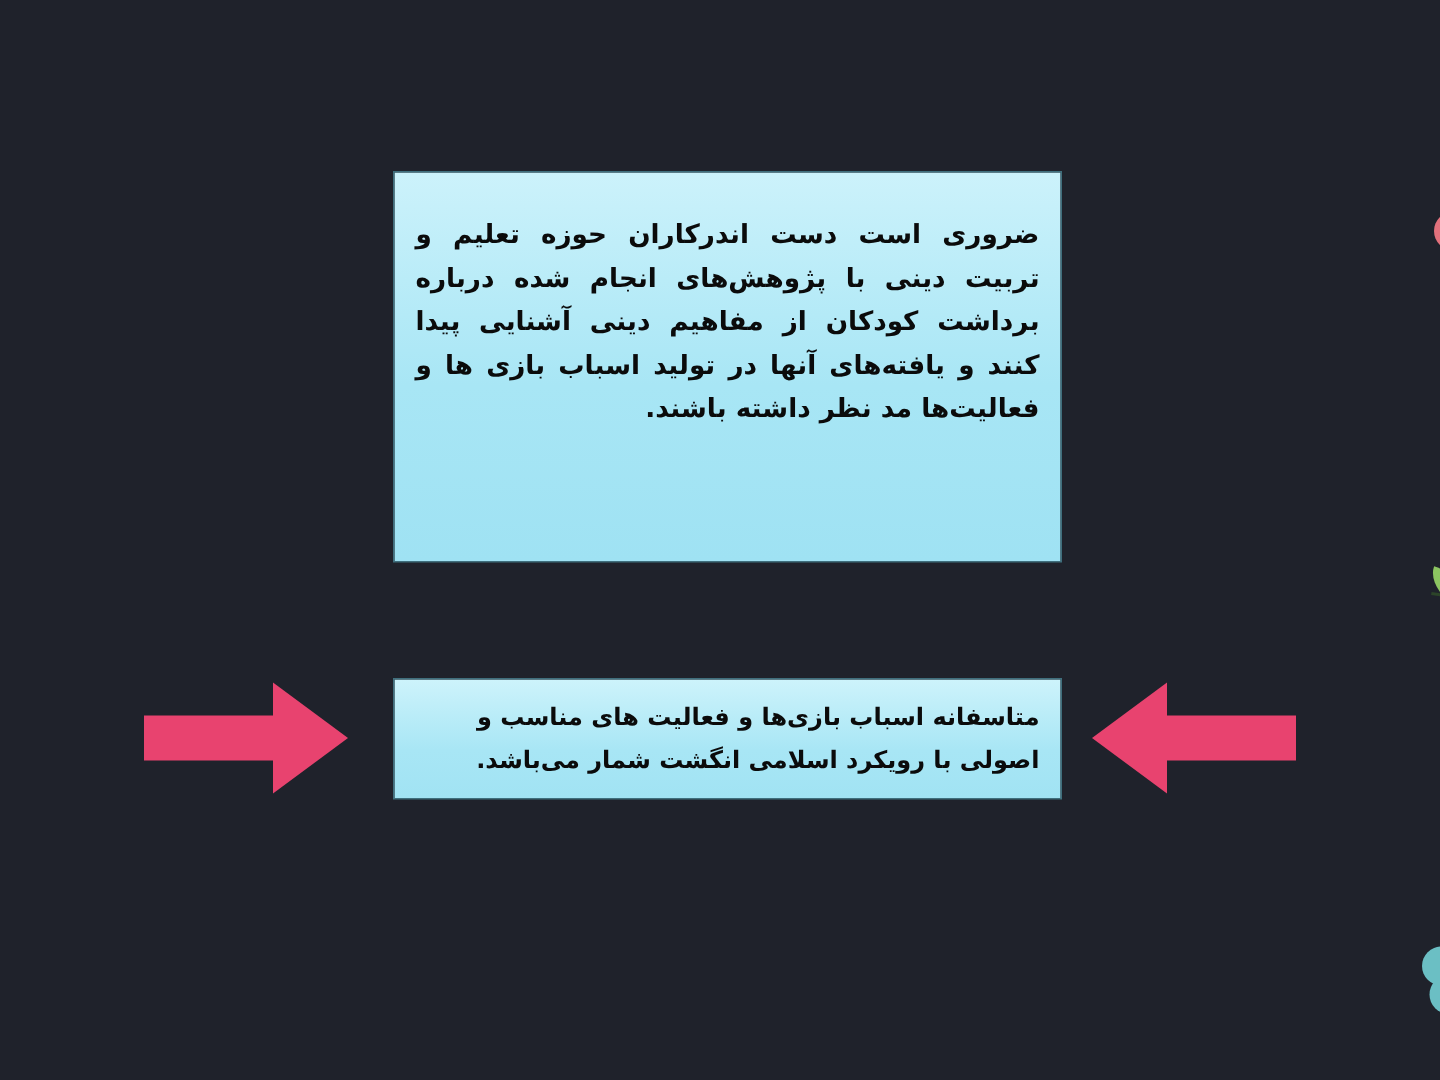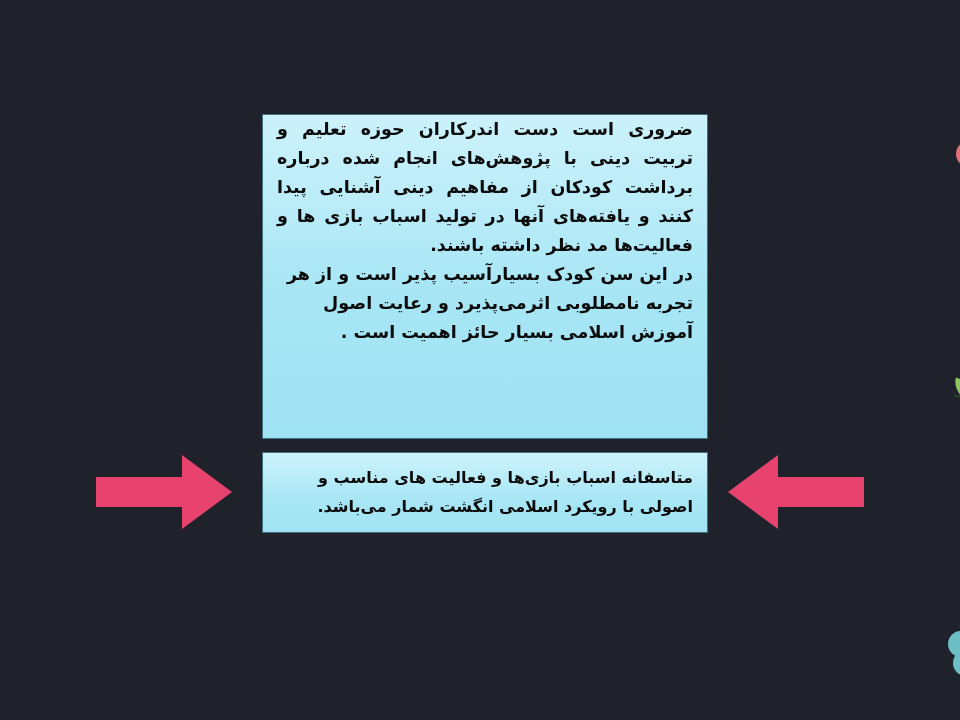--- a/index.html
+++ b/index.html
@@ -64,22 +64,22 @@
     border: 1px solid #3f6f7d;
     box-sizing: border-box;
     color: #0b0b0b;
     direction: rtl;
     text-align: right;
   }
   #main-textbox {
     left: 262px;
     top: 114px;
     width: 446px;
-    height: 325px;
-    padding: 0 14px 10px 14px;
+    height: 261px;
+    padding: 28px 14px 10px 14px;
     background: linear-gradient(180deg, #ccf2fb 0%, #a8e6f5 55%, #9fe2f3 100%);
   }
   #main-textbox p {
     margin: 0;
     font-size: 17.5px;
     line-height: 29px;
     font-weight: bold;
     letter-spacing: 0px;
   }
   #main-textbox p.justified {
@@ -169,21 +169,20 @@
 
       <div class="petal" style="background:#6bbfc4;transform:translate(-10px,13px)"></div>
       <div class="petal" style="background:#6bbfc4;transform:translate(-15px,-6px)"></div>
 
     </div>
 
   </div>
 
   <div class="textbox" id="main-textbox">
     <p class="justified">ضروری است دست اندرکاران حوزه تعلیم و تربیت دینی با پژوهش‌های انجام شده درباره برداشت کودکان از مفاهیم دینی آشنایی پیدا کنند و یافته‌های آنها در تولید اسباب بازی ها و فعالیت‌ها مد نظر داشته باشند.</p>
-    <p>در این سن کودک بسیارآسیب پذیر است و از هر تجربه نامطلوبی اثرمی‌پذیرد و رعایت اصول آموزش اسلامی بسیار حائز اهمیت است .</p>
   </div>
 
   <div class="textbox" id="second-textbox">
     <p>متاسفانه اسباب بازی‌ها و فعالیت های مناسب و اصولی  با رویکرد اسلامی انگشت شمار می‌باشد.</p>
   </div>
 
   <div class="arrow" id="arrow-left">
     <div class="shaft"></div>
     <div class="head"></div>
   </div>

